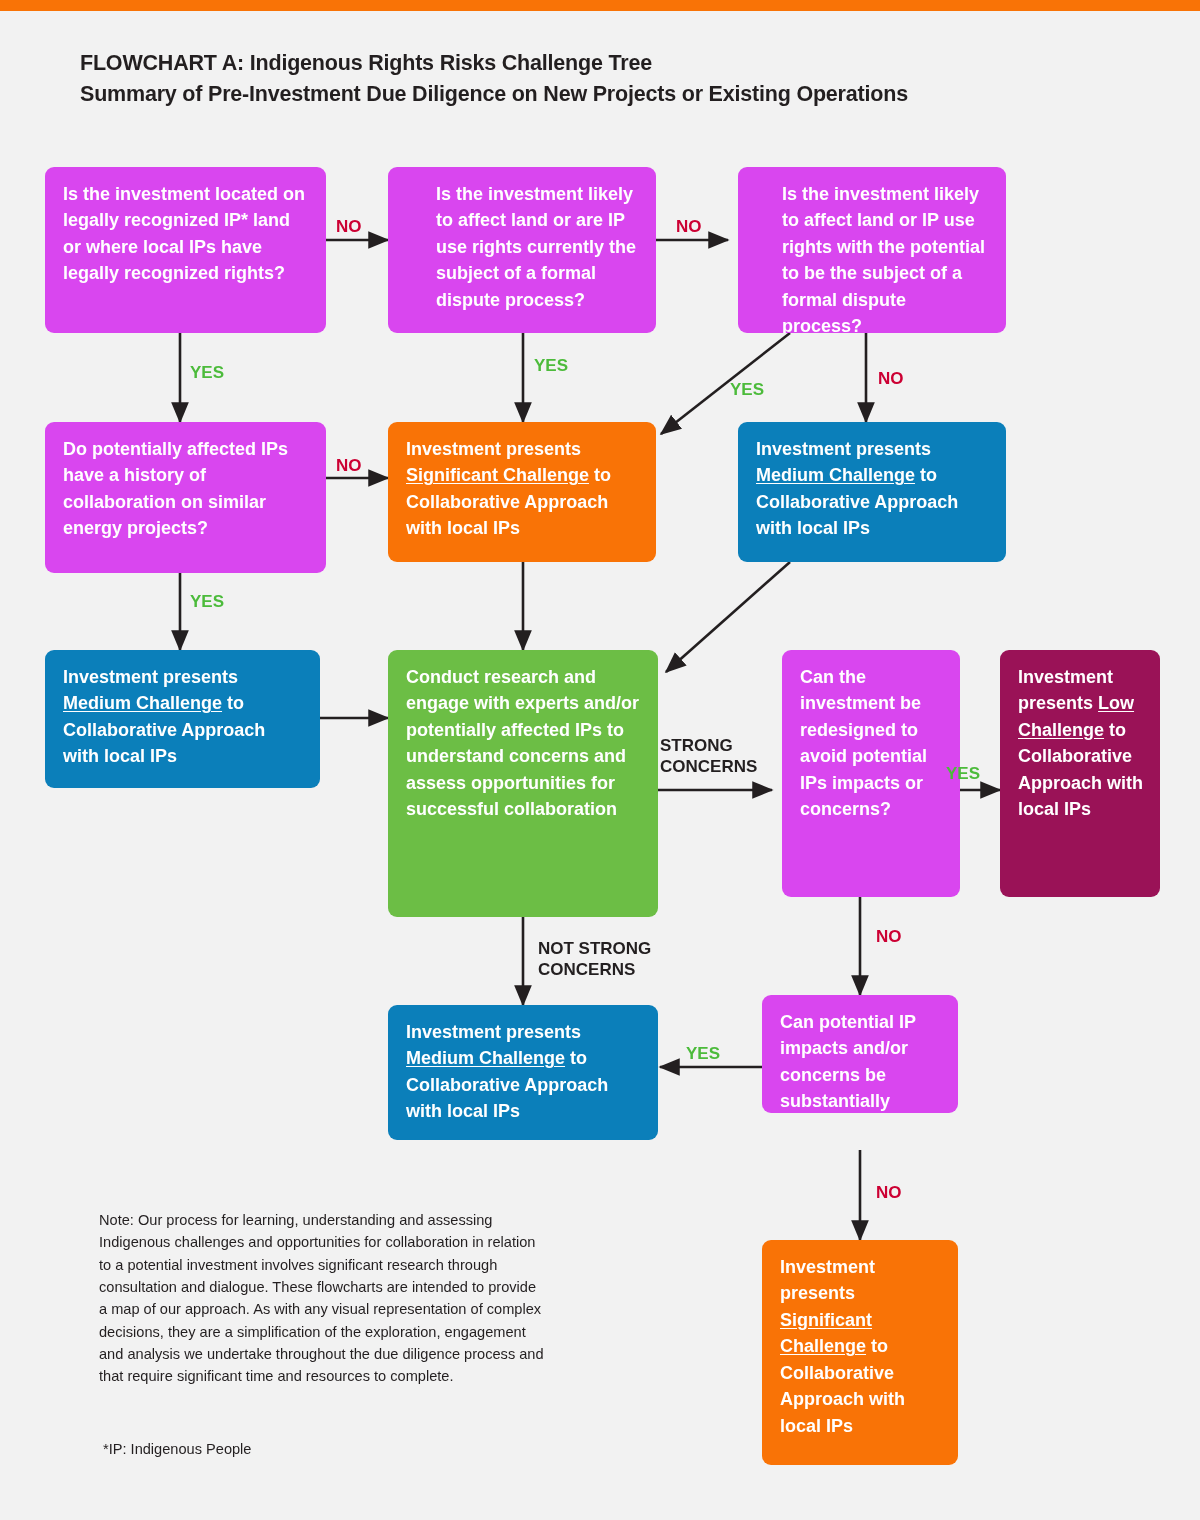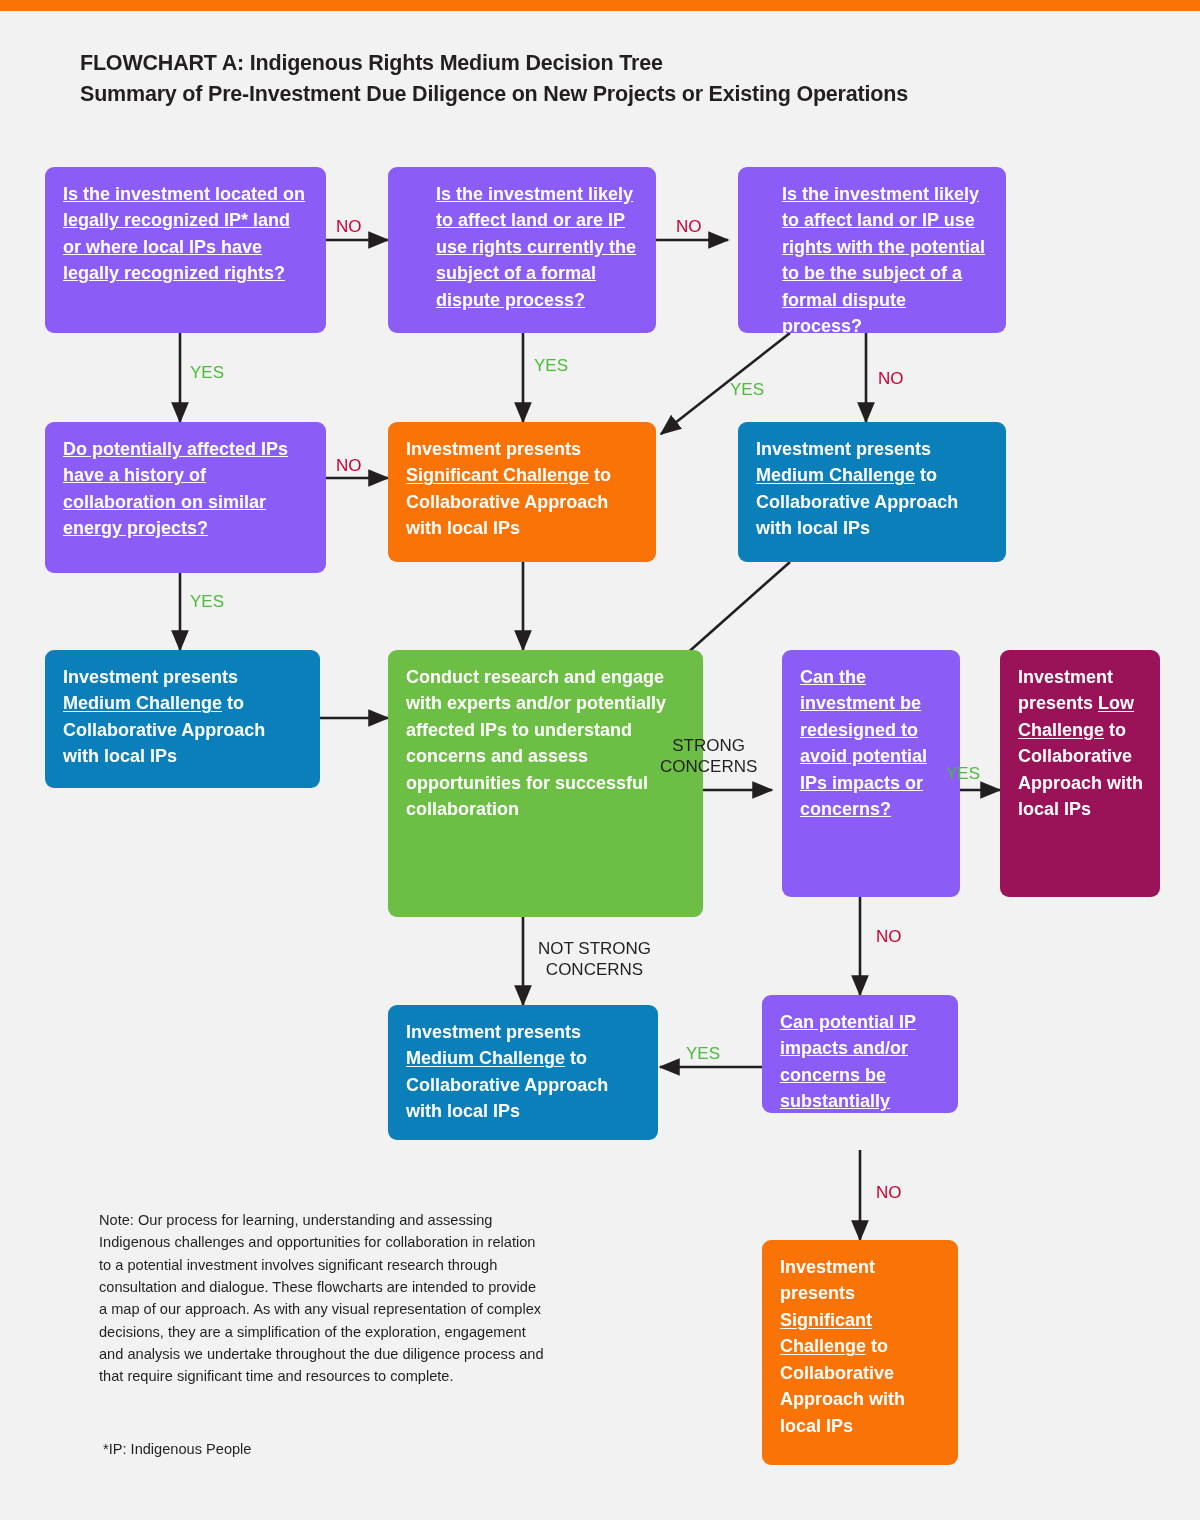--- a/index.html
+++ b/index.html
@@ -32,34 +32,33 @@
   .node {
     position: absolute;
     border-radius: 9px;
     color: #ffffff;
     font-size: 18px;
     line-height: 1.47;
     font-weight: bold;
     padding: 14px 16px 12px 18px;
     overflow: hidden;
   }
-  .node.gray   { background: #8b5cf6; text-decoration: underline; }
+  .node.gray   { background: #d946ef; }
   .node.orange { background: #f97306; }
   .node.blue   { background: #0b7fba; }
   .node.green  { background: #6cbe45; }
   .node.purple { background: #9a1257; }
   .node u { text-decoration: underline; text-underline-offset: 2px; }
 
   .edgelabel {
     position: absolute;
     font-size: 17px;
-    font-weight: normal;
+    font-weight: bold;
     white-space: pre;
     line-height: 1.25;
-    text-align: center;
   }
   .edgelabel.no  { color: #cc0033; }
   .edgelabel.yes { color: #4cbb3b; }
   .edgelabel.blk { color: #231f20; }
 
   #svg-edges {
     position: absolute;
     left: 0; top: 0;
     width: 1200px; height: 1520px;
     pointer-events: none;
@@ -79,21 +78,21 @@
     font-size: 14.6px;
     color: #231f20;
   }
 </style>
 </head>
 <body>
 
 <div id="topbar"></div>
 
 <div id="title">
-  <span>FLOWCHART A: Indigenous Rights Medium Decision Tree</span>
+  <span>FLOWCHART A: Indigenous Rights Risks Challenge Tree</span>
   <span class="l2">Summary of Pre-Investment Due Diligence on New Projects or Existing Operations</span>
 </div>
 
 <svg id="svg-edges" viewBox="0 0 1200 1520">
   <defs>
     <marker id="arr" markerWidth="9" markerHeight="9" refX="7.6" refY="4" orient="auto" markerUnits="strokeWidth">
       <path d="M0,0.6 L8.2,4 L0,7.4 z" fill="#231f20"></path>
     </marker>
   </defs>
   <g stroke="#231f20" stroke-width="2.6" fill="none" marker-end="url(#arr)">
@@ -155,21 +154,21 @@
 </div>
 
 <div class="node blue" style="left:738px; top:422px; width:268px; height:140px;">
   <span>Investment presents </span><u>Medium Challenge</u><span> to Collaborative Approach with local IPs</span>
 </div>
 
 <div class="node blue" style="left:45px; top:650px; width:275px; height:138px;">
   <span>Investment presents </span><u>Medium Challenge</u><span> to Collaborative Approach with local IPs</span>
 </div>
 
-<div class="node green" style="left:388px; top:650px; width:315px; height:267px;">
+<div class="node green" style="left:388px; top:650px; width:270px; height:267px;">
   <span>Conduct research and engage with experts and/or potentially affected IPs to understand concerns and assess opportunities for successful collaboration</span>
 </div>
 
 <div class="node gray" style="left:782px; top:650px; width:178px; height:247px;">
   <span>Can the investment be redesigned to avoid potential IPs impacts or concerns?</span>
 </div>
 
 <div class="node purple" style="left:1000px; top:650px; width:160px; height:247px;">
   <span>Investment presents </span><u>Low Challenge</u><span> to Collaborative Approach with local IPs</span>
 </div>

